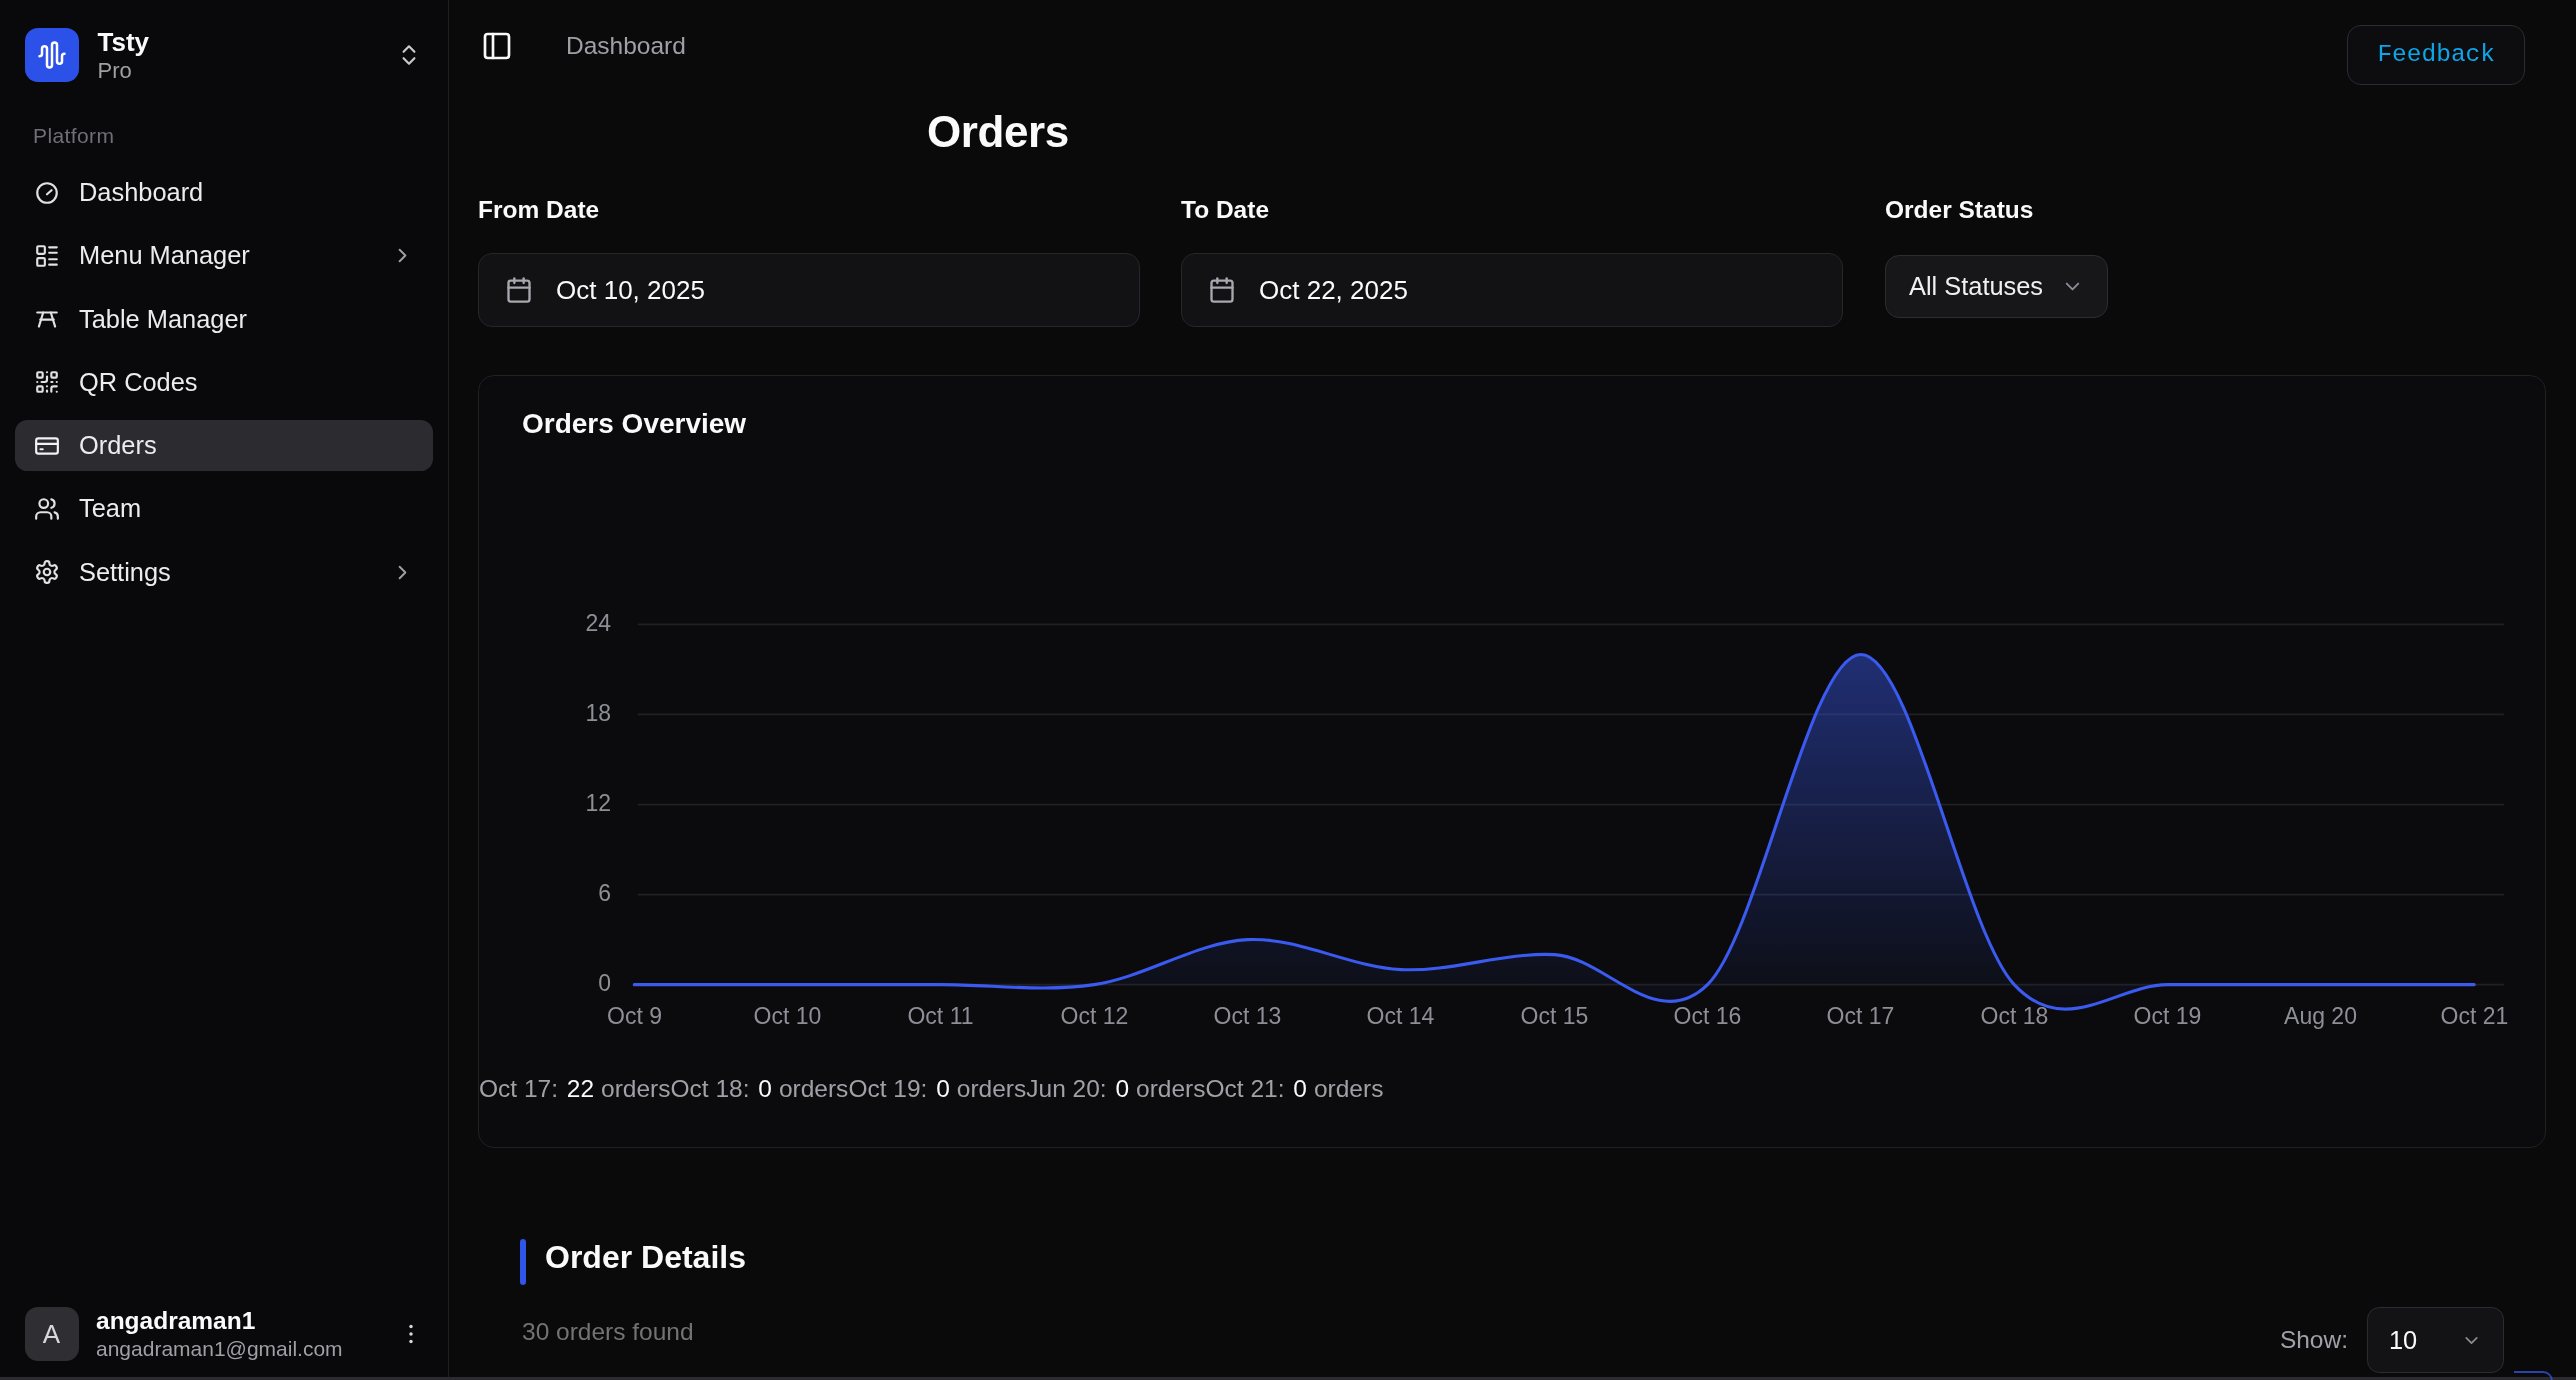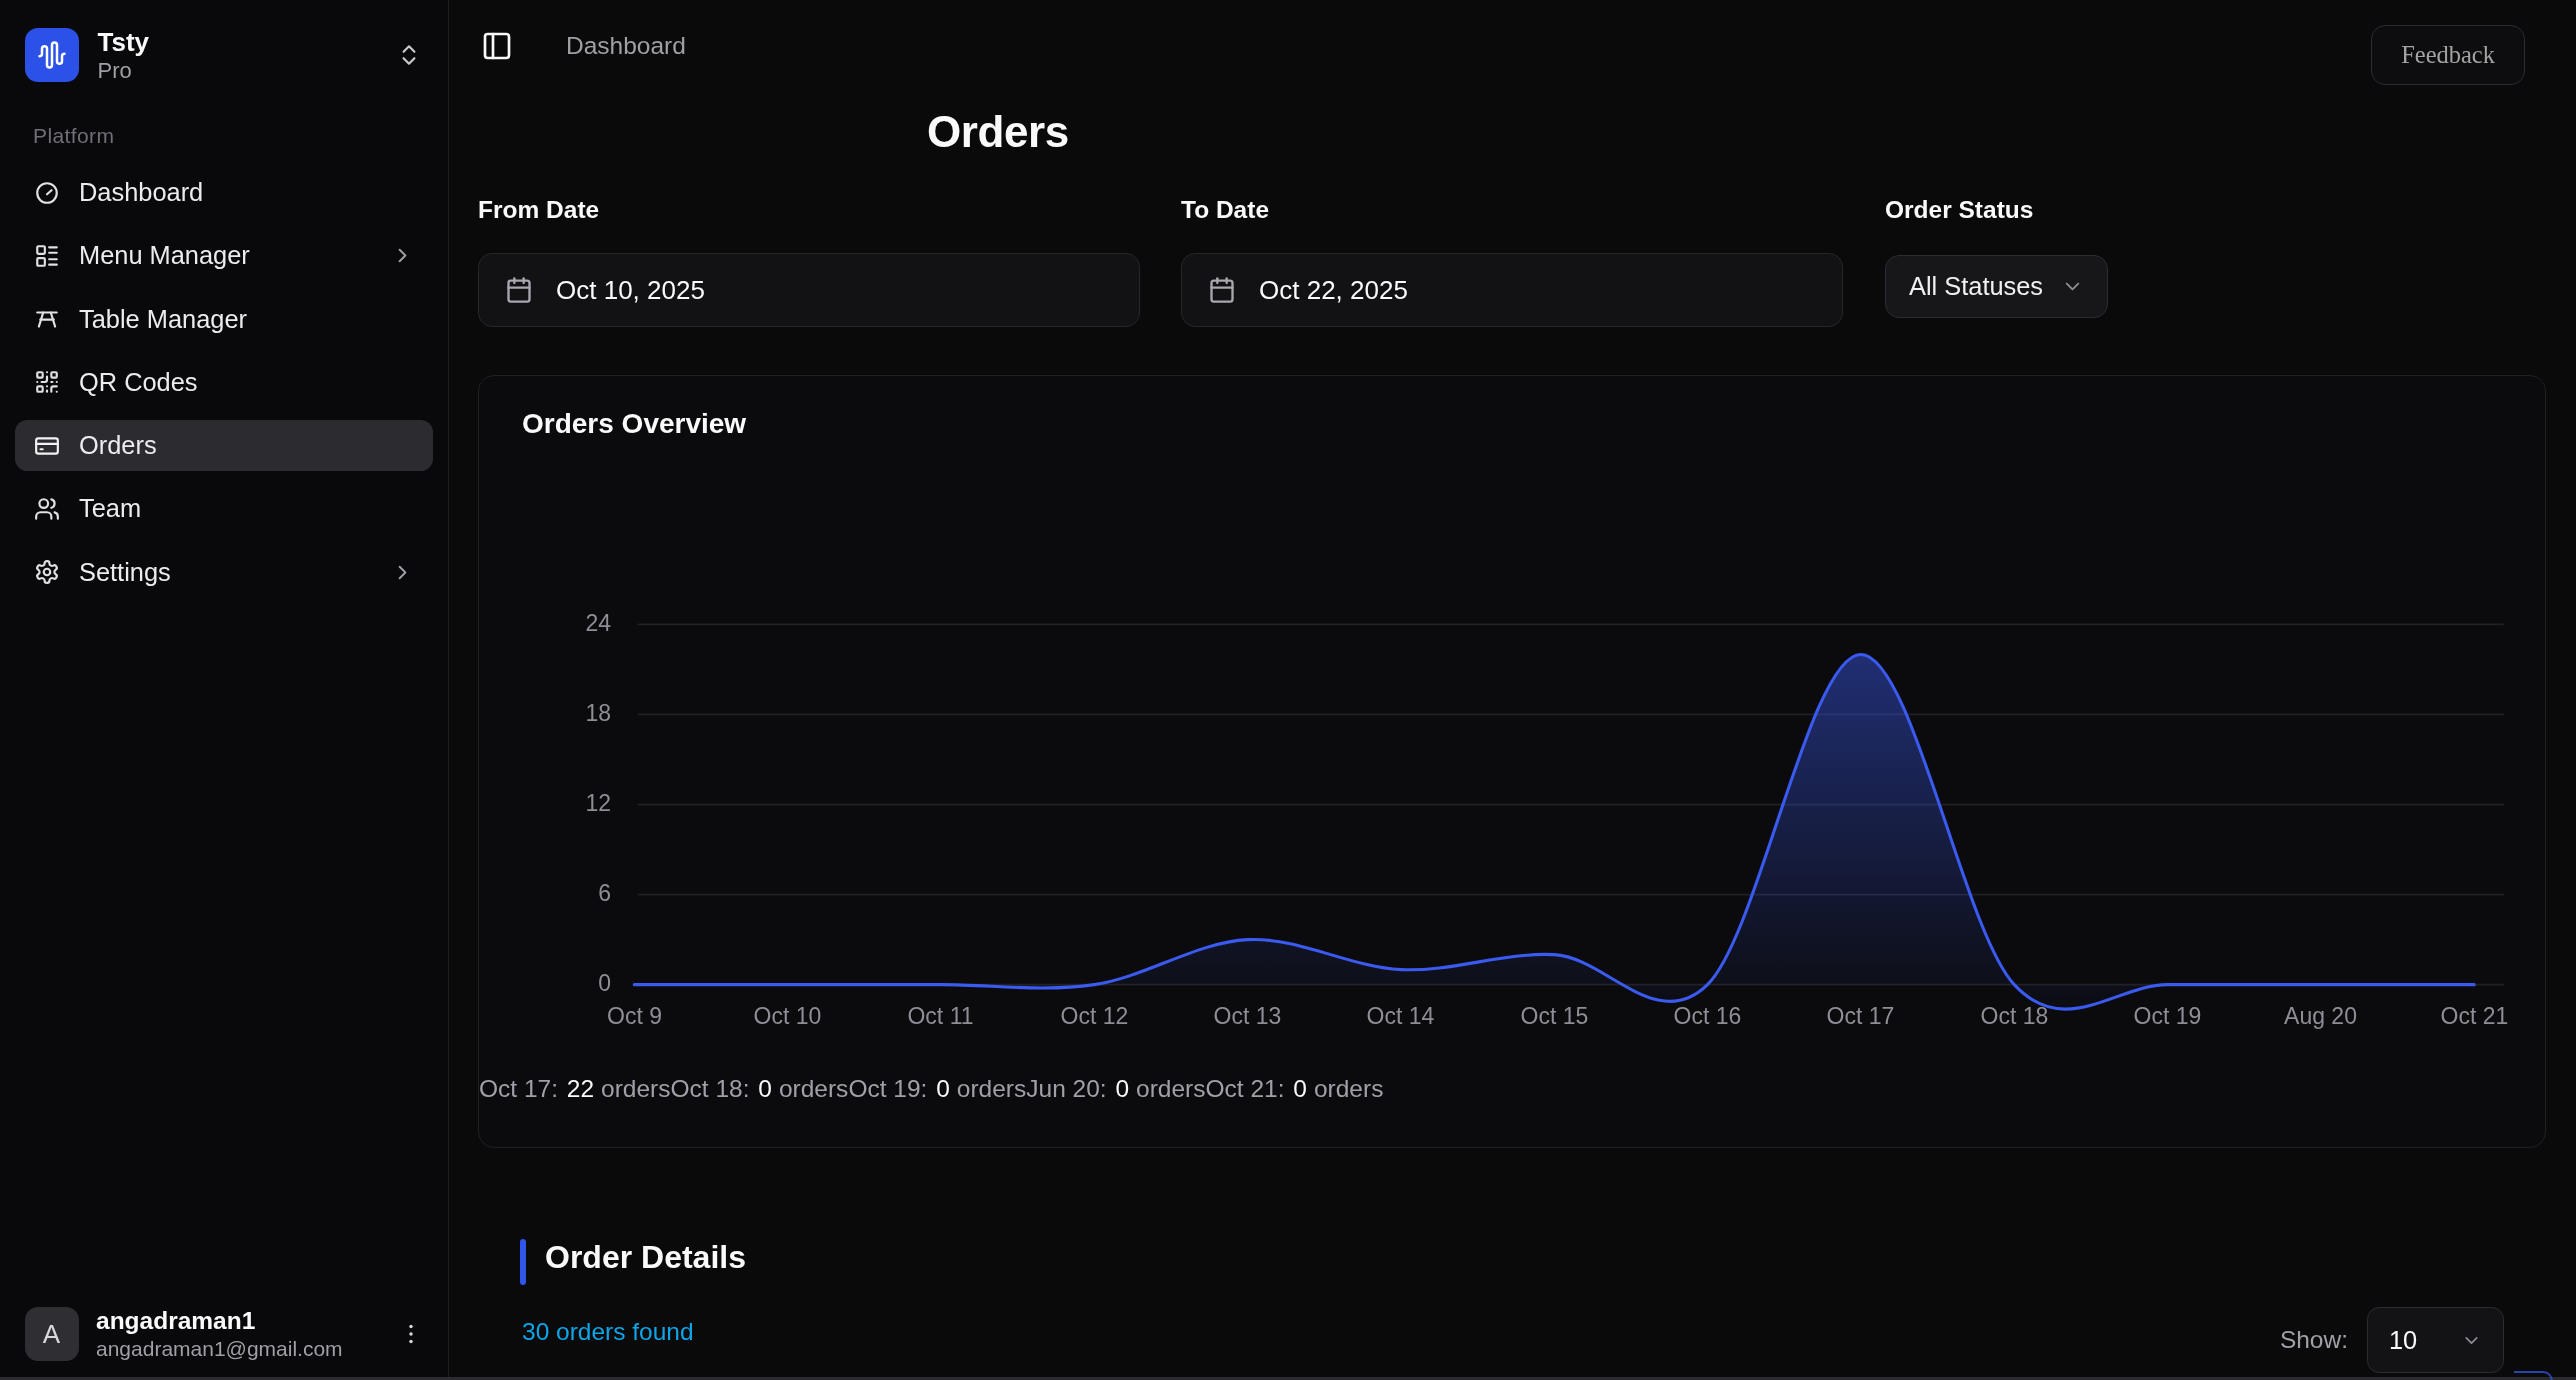--- a/index.html
+++ b/index.html
@@ -30,22 +30,22 @@
   .user-text { margin-left:17.5px; flex:1; min-width:0; }
   .user-name { font-size:24.5px; font-weight:700; line-height:30px; }
   .user-email { font-size:21px; color:#9f9fa6; line-height:26px; white-space:nowrap; }
 
   
   .main { position:absolute; left:449px; top:0; right:0; bottom:0; }
   .topbar { position:relative; height:88px; }
   .panel-toggle { position:absolute; left:32px; top:30px; cursor:pointer; }
   .breadcrumb { position:absolute; left:117px; top:32px; font-size:24.5px; color:#9fa0a6; }
   .feedback-btn { position:absolute; right:51px; top:24.5px; height:60px; padding:0 29px;
-    border:1.3px solid #2b2b31; border-radius:14px; background:#0d0d0f; color:#a3a3a3;
-    font-size:24.5px; font-family:Liberation Serif, serif; cursor:pointer; display:flex; align-items:center; }
+    border:1.3px solid #2b2b31; border-radius:14px; background:#0d0d0f; color:#0ea5e9;
+    font-size:24.5px; font-family:Liberation Mono, monospace; cursor:pointer; display:flex; align-items:center; }
 
   .page-title { position:absolute; left:478px; top:107px; font-size:44px; font-weight:700; letter-spacing:-0.4px; }
 
   .filter-label { position:absolute; top:196px; font-size:24.5px; font-weight:700; }
   .date-input { position:absolute; top:253px; height:74px; border:1.3px solid #26262b;
     border-radius:14px; background:#121214; display:flex; align-items:center;
     padding-left:26px; cursor:pointer; }
   .date-input .val { margin-left:23px; font-size:26px; color:#fafafa; }
   .status-select { position:absolute; left:1885px; top:255px; height:63px; padding:0 23px;
     border:1.3px solid #2c2c32; border-radius:14px; background:#17171a;
@@ -63,21 +63,21 @@
   .chart-stats { position:absolute; left:0; right:0; top:699px; display:flex;
     font-size:24.5px; }
   .stat .d { color:#a0a0a8; }
   .stat .n { color:#fafafa; margin:0 7px 0 8.8px; }
   .stat .u { color:#a0a0a8; }
 
   
   .details-bar { position:absolute; left:520px; top:1239px; width:6.1px; height:46px;
     border-radius:3.5px; background:#2f55e9; }
   .details-title { position:absolute; left:545px; top:1239px; font-size:32px; font-weight:700; }
-  .details-count { position:absolute; left:522px; top:1318px; font-size:24.5px; color:#0ea5e9; }
+  .details-count { position:absolute; left:522px; top:1318px; font-size:24.5px; color:#737373; }
   .show-row { position:absolute; right:72px; top:1307px; display:flex; align-items:center; gap:19px; }
   .show-label { font-size:24.5px; color:#a0a0a8; }
   .show-select { width:137px; height:66px; border:1.3px solid #2c2c32; border-radius:12.3px;
     background:#131316; display:flex; align-items:center; justify-content:space-between;
     padding:0 21px; cursor:pointer; }
   .show-select .val { font-size:25.4px; color:#fafafa; }
 
   .bottom-strip { position:absolute; left:0; right:0; bottom:0; height:4.4px; background:#2c2c30; }
   .peek-corner { position:absolute; right:23px; bottom:0; width:39px; height:10.5px;
     border:2.6px solid #3556e8; border-bottom:none; border-left:none;

